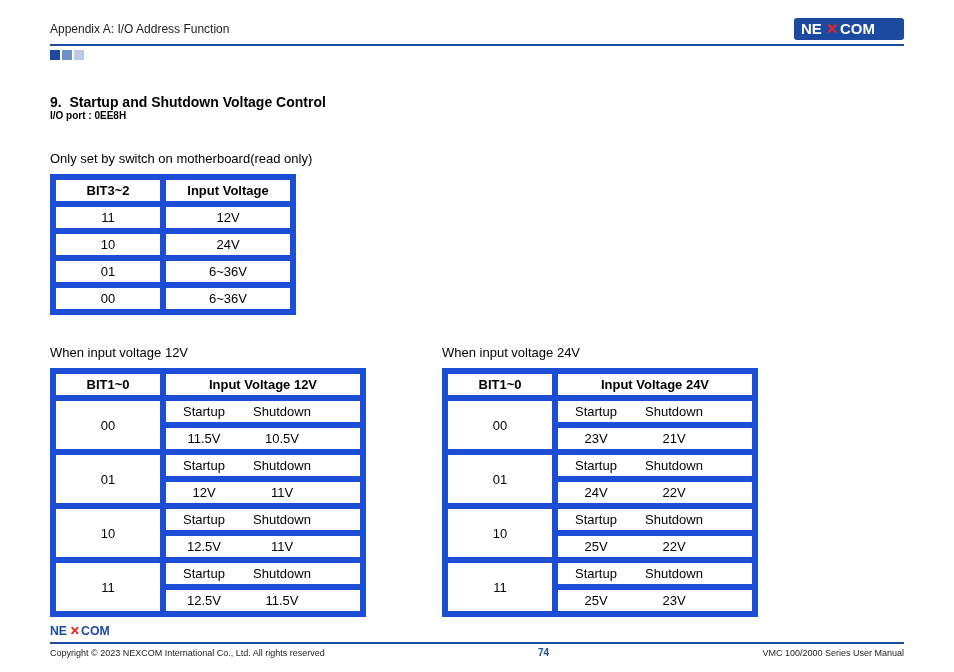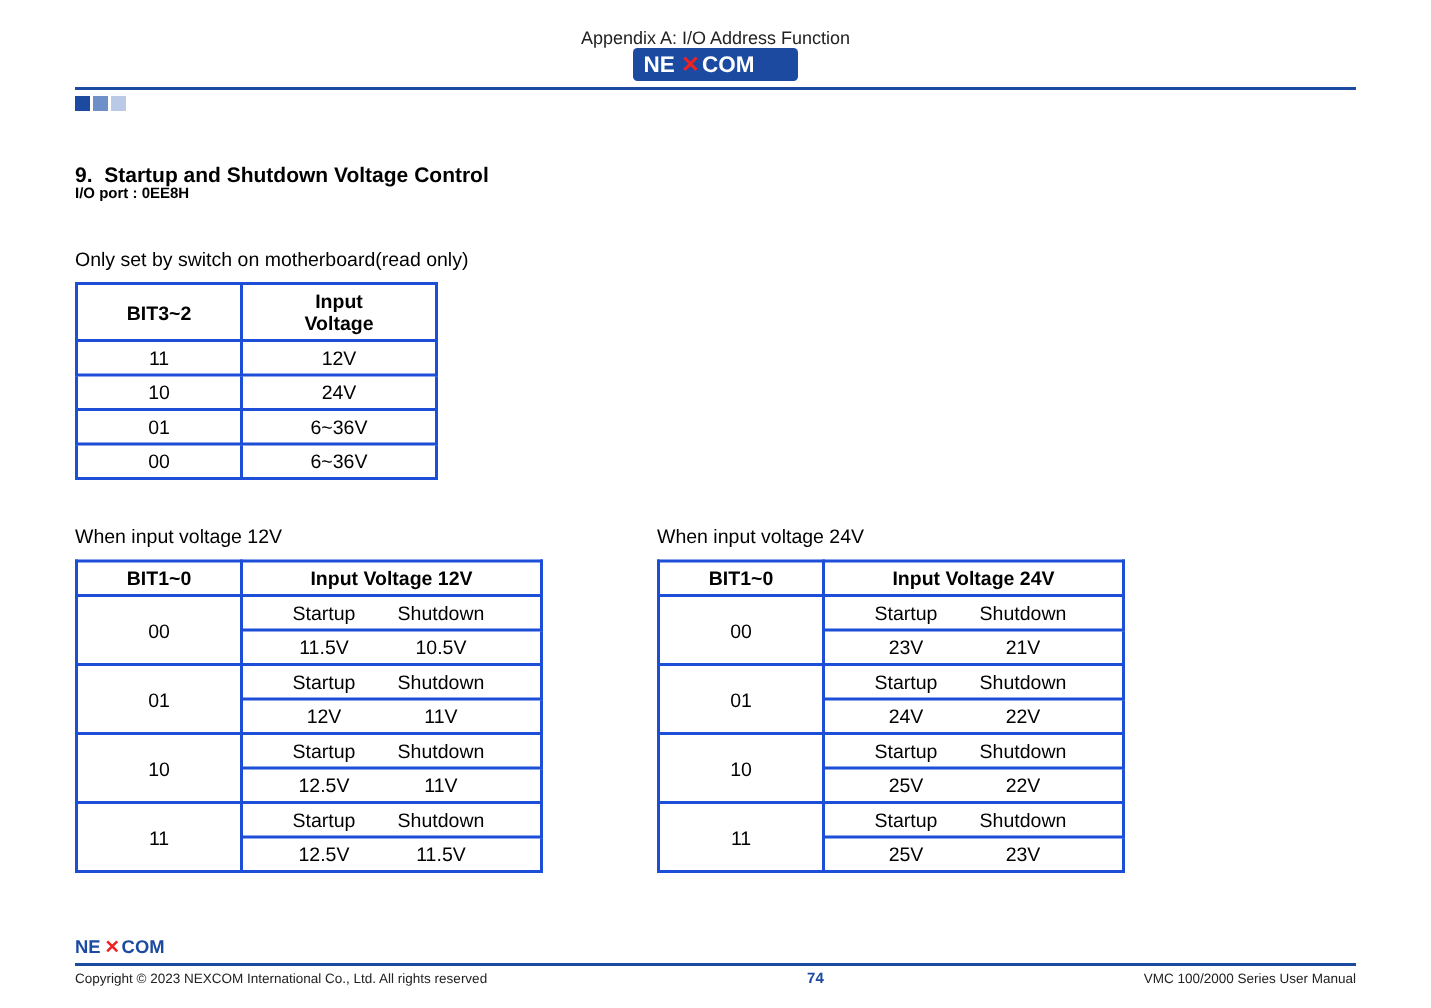--- a/index.html
+++ b/index.html
@@ -13,21 +13,20 @@
     font-size: 13px;
   }
   .page {
     padding: 18px 50px 0 50px;
   }
   .top-bar {
     display: flex;
     justify-content: space-between;
     align-items: center;
     margin-bottom: 2px;
-    flex-direction: column;
   }
   .appendix {
     font-size: 12px;
     color: #222;
   }
   .logo-top {
     width: 110px;
   }
   .logo-svg { display:block; }
   .hr-top {
@@ -55,22 +54,22 @@
   }
   .sec-port {
     font-weight: bold;
     font-size: 10px;
     margin-bottom: 24px;
   }
   .note { margin-bottom: 8px; margin-top: 30px; }
 
   table { border-collapse: collapse; }
   th, td {
-    border: 2px solid #1d4ed8;
-    padding: 3px 24px;
+    border: 6px solid #1d4ed8;
+    padding: 3px 8px;
     font-size: 13px;
     text-align: center;
     vertical-align: middle;
   }
   th { font-weight: bold; }
   .t1 th:nth-child(1), .t1 td:nth-child(1) { width:110px; }
   .t1 th:nth-child(2), .t1 td:nth-child(2) { width:130px; }
 
   .two-col {
     display: flex;

